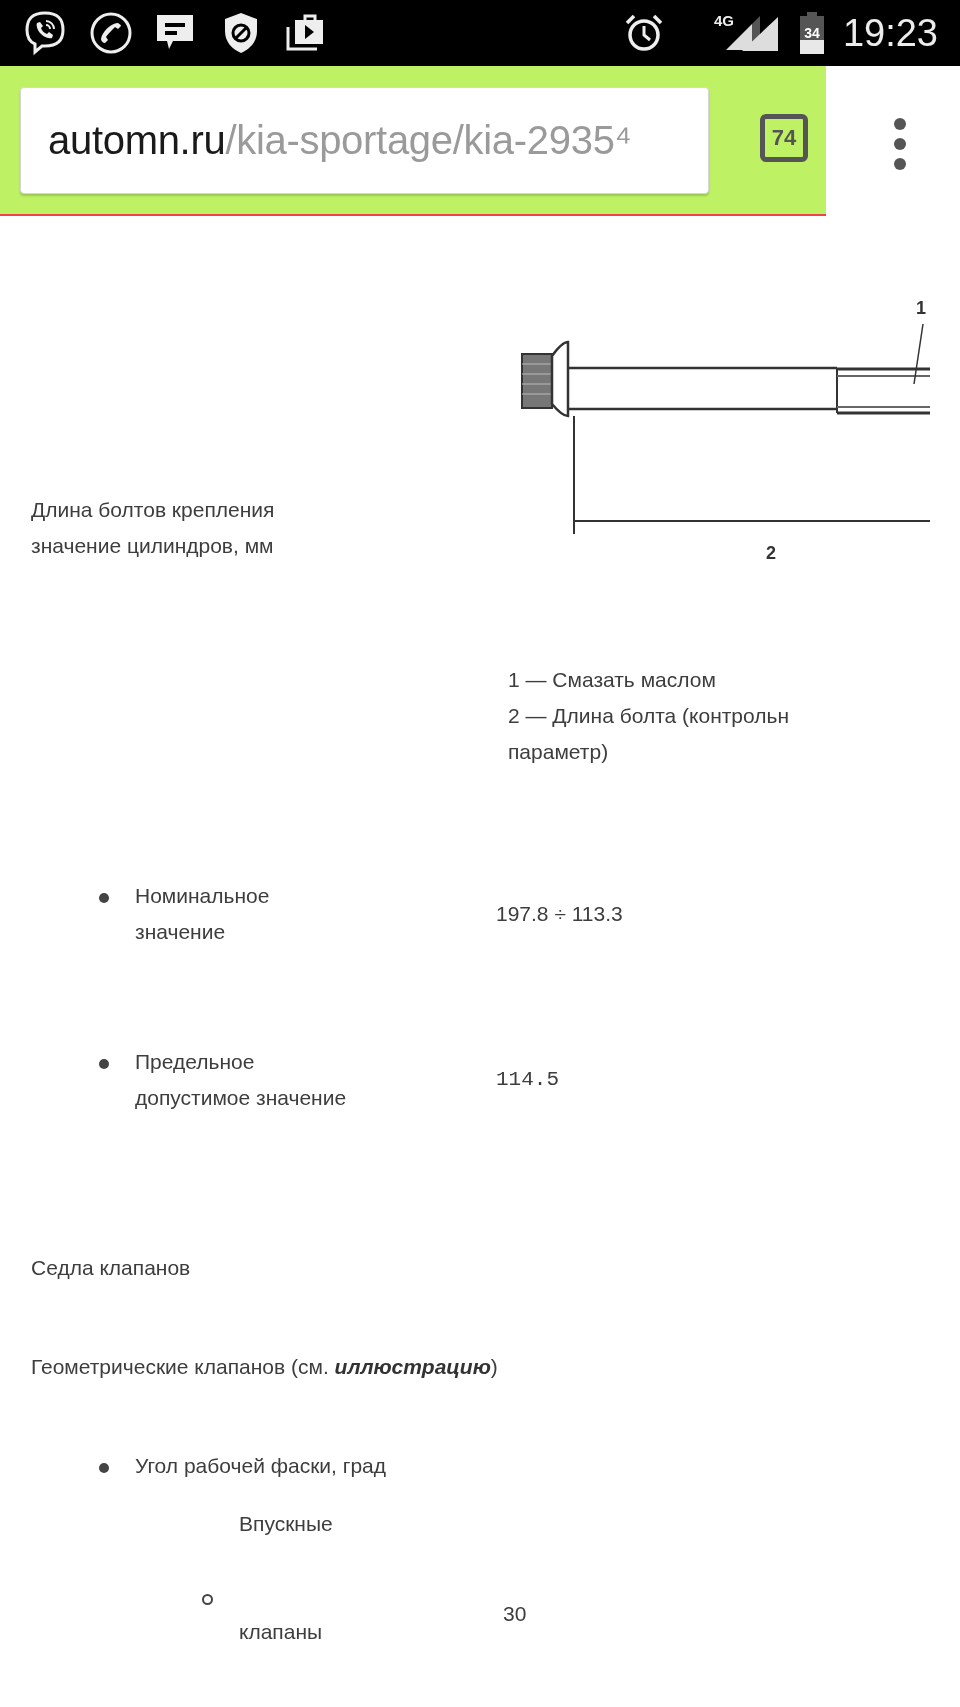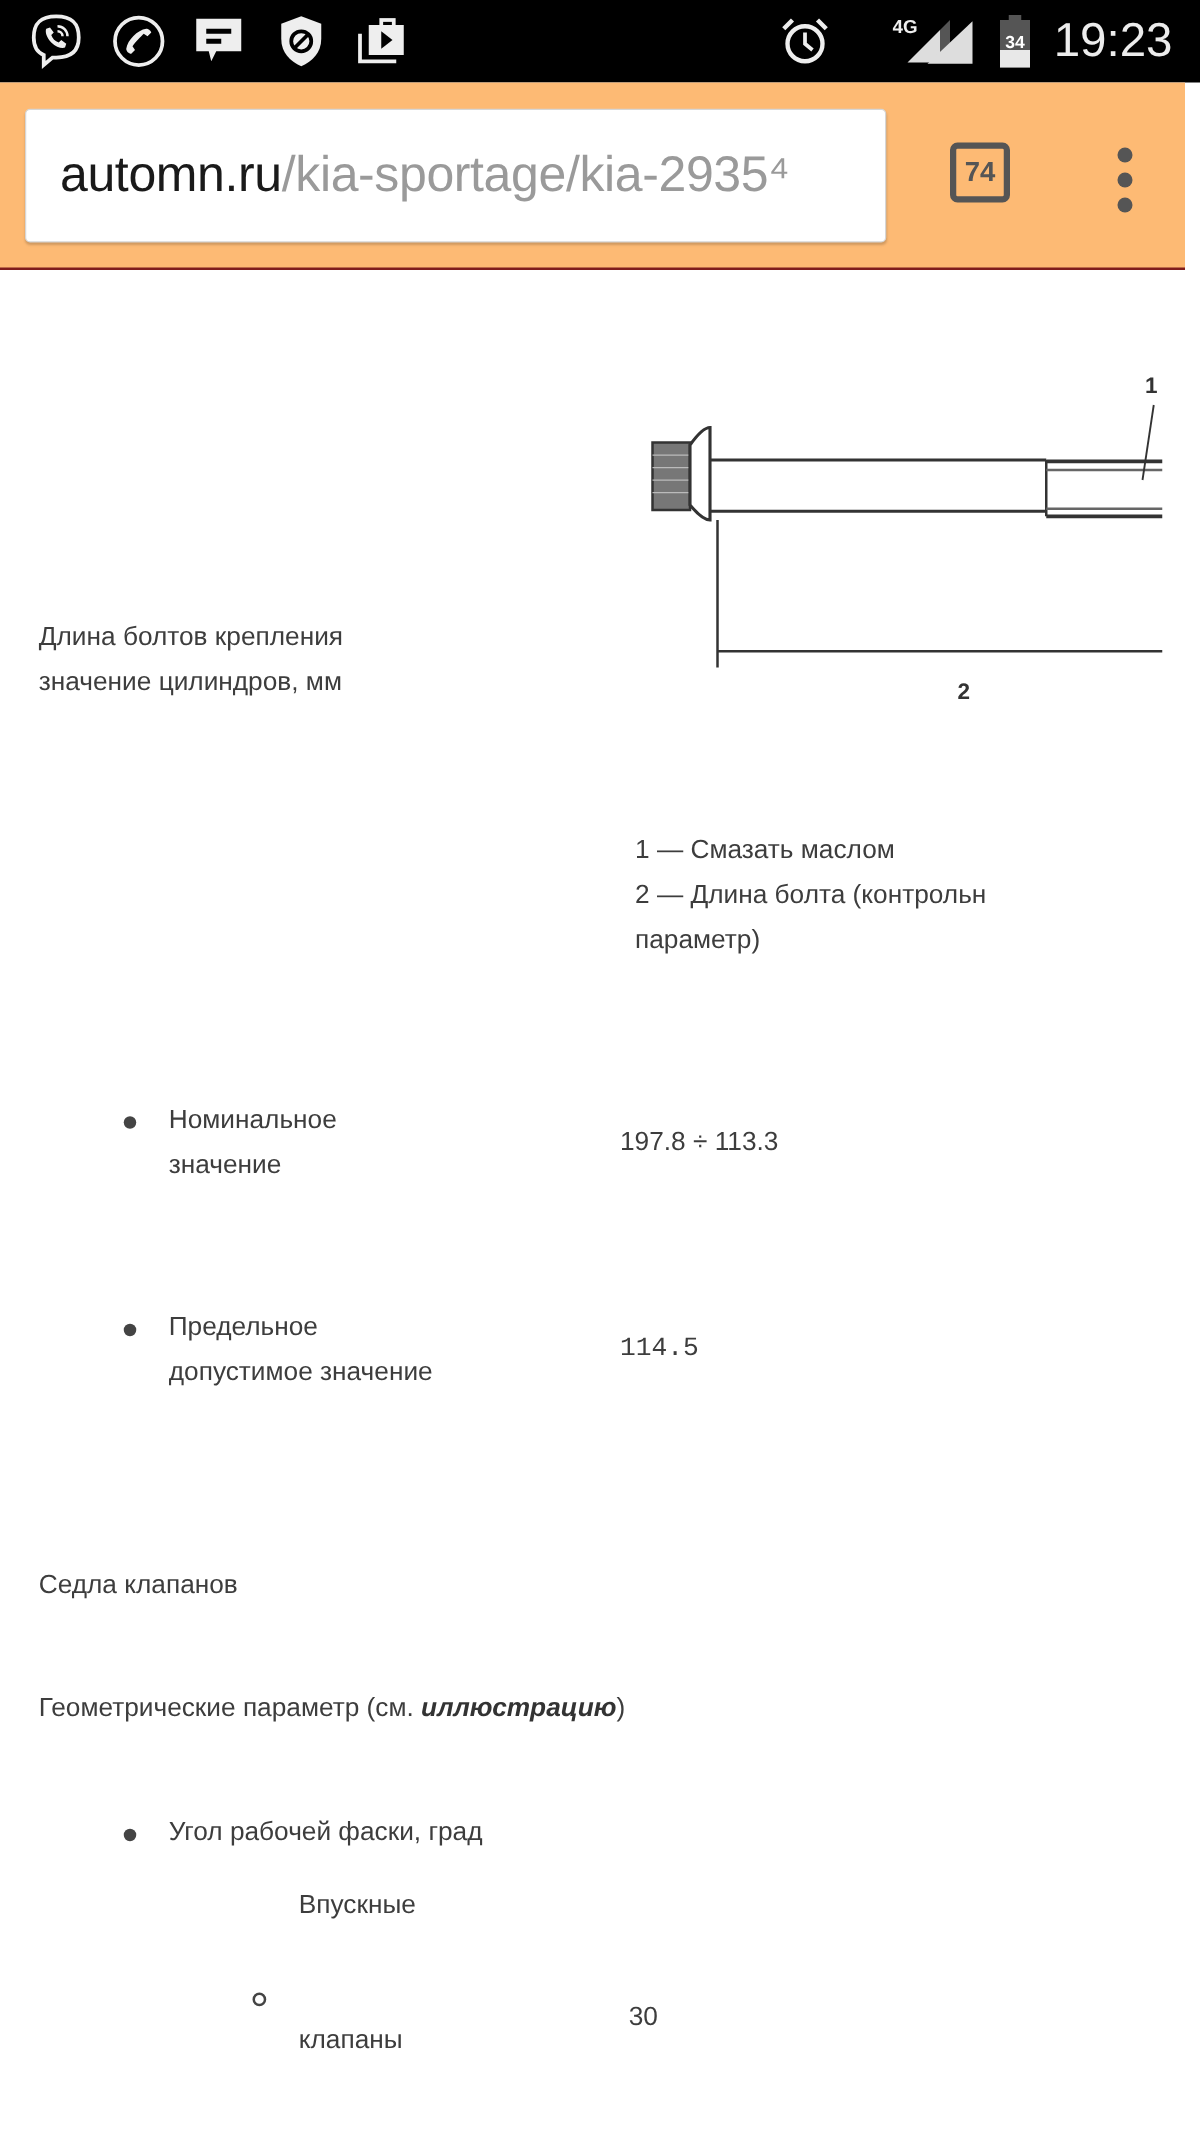--- a/index.html
+++ b/index.html
@@ -16,23 +16,23 @@
       background: #000;
     }
     .sb-icon { position: absolute; top: 10px; height: 46px; display: flex; align-items: center; justify-content: center; }
     .sb-icon svg { display: block; }
     .sb-time {
       position: absolute; right: 22px; top: 10px; height: 46px; line-height: 46px;
       color: #ececec; font-size: 38px; font-family: "Liberation Sans", sans-serif;
     }
     
     .toolbar {
-      position: absolute; left: 0; top: 66px; width: 948px; height: 150px;
-      background: #fdba74;
-      border-bottom: 2px solid #7f1d1d;
+      position: absolute; left: 0; top: 66px; width: 826px; height: 150px;
+      background: #bef264;
+      border-bottom: 2px solid #ef4444;
       box-sizing: border-box;
     }
     .urlbox {
       position: absolute; left: 20px; top: 21px; width: 689px; height: 107px;
       background: #fff; border: 1px solid #d6d6d6; border-radius: 4px;
       box-shadow: 0 2px 2px rgba(0,0,0,0.18);
       box-sizing: border-box; overflow: hidden;
       white-space: nowrap;
     }
     .url-text {
@@ -193,21 +193,21 @@
   <div class="txt" style="left:135px;top:698px;">значение</div>
   <div class="txt" style="left:496px;top:680px;">197.8 ÷ 113.3</div>
 
   <div class="bullet" style="left:99px;top:843px;"></div>
   <div class="txt" style="left:135px;top:828px;">Предельное</div>
   <div class="txt" style="left:135px;top:864px;">допустимое значение</div>
   <div class="txt" style="left:496px;top:846px;font-family:Liberation Mono, monospace;">114.5</div>
 
   <div class="txt" style="left:31px;top:1034px;">Седла клапанов</div>
 
-  <div class="txt" style="left:31px;top:1133px;"><span>Геометрические параметр (см. </span><em class="bi">иллюстрацию</em><span>)</span></div>
+  <div class="txt" style="left:31px;top:1133px;"><span>Геометрические клапанов (см. </span><em class="bi">иллюстрацию</em><span>)</span></div>
 
   <div class="bullet" style="left:99px;top:1247px;"></div>
   <div class="txt" style="left:135px;top:1232px;">Угол рабочей фаски, град</div>
 
   <div class="bullet hollow" style="left:202px;top:1378px;"></div>
   <div class="txt" style="left:239px;top:1290px;">Впускные</div>
   <div class="txt" style="left:239px;top:1398px;">клапаны</div>
   <div class="txt" style="left:503px;top:1380px;">30</div>
 </div>
 

